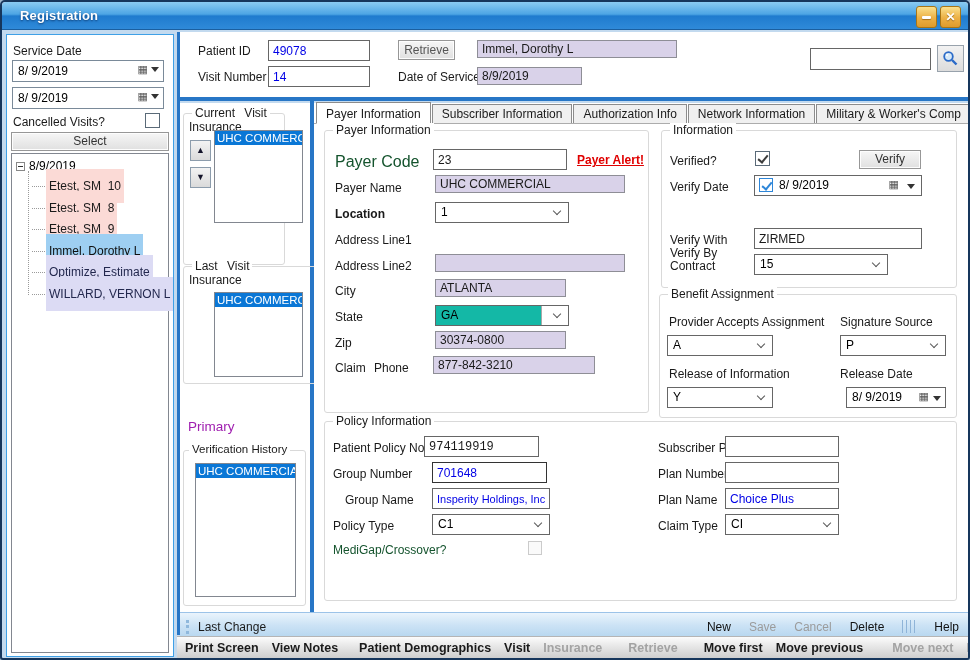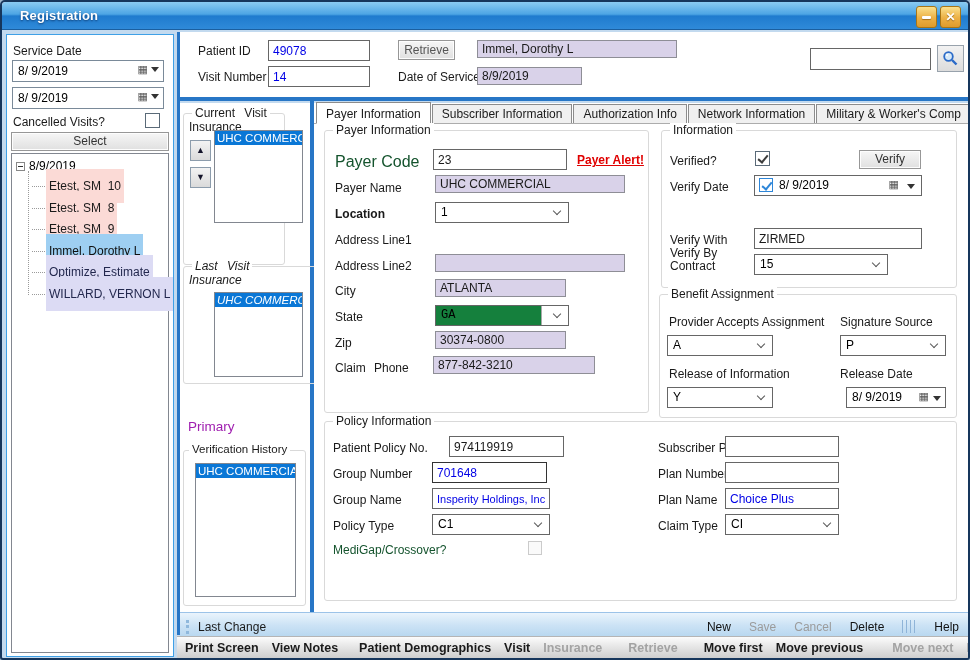--- a/index.html
+++ b/index.html
@@ -33,21 +33,21 @@
               border:1px solid #666; background:#fff; height:21px; color:#1A1A1A; }
   input.blue { color:#0000E6; }
   .lav { position:absolute; font-size:12px; background:#D9D2E9; border:1px solid #8E8E96;
          height:18px; padding:1px 4px; color:#1A1A1A; white-space:nowrap; overflow:hidden; }
   .btn { position:absolute; background:linear-gradient(#F6F6F6,#E0E0E0); border:1px solid #979797;
          box-shadow:inset 0 0 0 1px #FDFDFD; font-size:12px; color:#333; text-align:center; cursor:pointer; }
   .combo { position:absolute; background:#fff; border:1px solid #666; height:21px; font-size:12px;
            padding:2px 22px 2px 5px; white-space:nowrap; overflow:hidden; cursor:pointer; }
   .chv { position:absolute; right:8px; top:5px; width:6px; height:6px;
          border-right:1.6px solid #5A5A5A; border-bottom:1.6px solid #5A5A5A; transform:rotate(45deg); }
-  .combo.lavfill { background:#15803d;font-family:Liberation Mono, monospace; }
+  .combo.lavfill { background:#14b8a6; }
   .combo.lavfill::before { content:""; position:absolute; right:0; top:0; bottom:0; width:26px;
                            background:#fff; border-left:1px solid #A8A8A8; }
   .cal { font-size:11px; color:#555; line-height:1; }
   .cb { position:absolute; width:15px; height:15px; background:#fff; border:1px solid #5A6A78; }
   .cb.checked::after { content:""; position:absolute; left:4px; top:1px; width:4px; height:8px;
         border-right:2px solid #3C3C3C; border-bottom:2px solid #3C3C3C; transform:rotate(40deg); }
   .cb.bluecb { border-color:#2E86D8; }
   .cb.bluecb::after { border-color:#2E86D8; }
   .cb.dis { border-color:#CBCBCB; background:#FAFAFA; }
   .lst { position:absolute; background:#fff; border:1px solid #828790; overflow:hidden; }
@@ -184,21 +184,21 @@
   <div class="midcol">
     <div class="grp" style="left:3px;top:10px;width:102px;height:152px;">
       <div class="glab" style="word-spacing:6px;">Current Visit</div>
       <div class="lbl" style="left:5px;top:6px;">Insurance</div>
       <div class="arrowbtn" style="top:26px;"><span>▲</span></div>
       <div class="arrowbtn" style="top:53px;"><span>▼</span></div>
       <div class="lst" style="left:30px;top:16px;width:89px;height:93px;">
         <div class="sel">UHC COMMERCIAL</div>
       </div>
     </div>
-    <div class="grp" style="left:3px;top:163px;width:146px;height:118px;font-style:italic;">
+    <div class="grp" style="left:3px;top:163px;width:146px;height:118px;">
       <div class="glab" style="word-spacing:6px;">Last Visit</div>
       <div class="lbl" style="left:5px;top:6px;">Insurance</div>
       <div class="lst" style="left:30px;top:25px;width:89px;height:85px;">
         <div class="sel">UHC COMMERCIAL</div>
       </div>
     </div>
     <div class="primary">Primary</div>
     <div class="grp" style="left:3px;top:347px;width:123px;height:156px;">
       <div class="glab" style="font-size:11.5px;left:5px;">Verification History</div>
       <div class="lst" style="left:11px;top:12px;width:101px;height:134px;">
@@ -269,24 +269,24 @@
       <div class="combo" style="left:186px;top:92px;width:100px;padding-right:30px;">
         <span>8/ 9/2019</span>
         <span style="position:absolute;right:16px;top:3px;" class="cal">▦</span>
         <span class="dc-arrow" style="position:absolute;right:4px;top:8px;"></span>
       </div>
     </div>
 
     <div class="grp" style="left:10px;top:318px;width:633px;height:180px;">
       <div class="glab">Policy Information</div>
       <div class="lbl" style="left:8px;top:19px;">Patient Policy No.</div>
-      <input class="tin" style="left: 124px; top: 14px; width: 115px;" value="974119919">
+      <input class="tin" style="left: 99px; top: 14px; width: 115px; font-family: Liberation Mono, monospace;" value="974119919">
       <div class="lbl" style="left:8px;top:45px;">Group Number</div>
       <input class="tin blue" style="left: 107px; top: 40px; width: 115px; border-color: rgb(51, 51, 51); border-width: 1.5px;" value="701648">
-      <div class="lbl" style="left:8px;top:71px;">Group Name</div>
+      <div class="lbl" style="left:20px;top:71px;">Group Name</div>
       <input class="tin blue" style="left: 107px; top: 66px; width: 118px; font-size: 11px;" value="Insperity Holdings, Inc">
       <div class="lbl" style="left:8px;top:97px;">Policy Type</div>
       <div class="combo" style="left:107px;top:92px;width:118px;"><span>C1</span><span class="chv"></span></div>
       <div class="lbl graylbl" style="left:8px;top:121px;">MediGap/Crossover?</div>
       <div class="cb dis" style="left:203px;top:119px;width:14px;height:14px;"></div>
       <div class="lbl" style="left:333px;top:19px;">Subscriber Policy No.</div>
       <input class="tin" style="left: 400px; top: 14px; width: 114px;" value="">
       <div class="lbl" style="left:333px;top:45px;">Plan Number</div>
       <input class="tin" style="left: 400px; top: 40px; width: 114px;" value="">
       <div class="lbl" style="left:333px;top:71px;">Plan Name</div>

